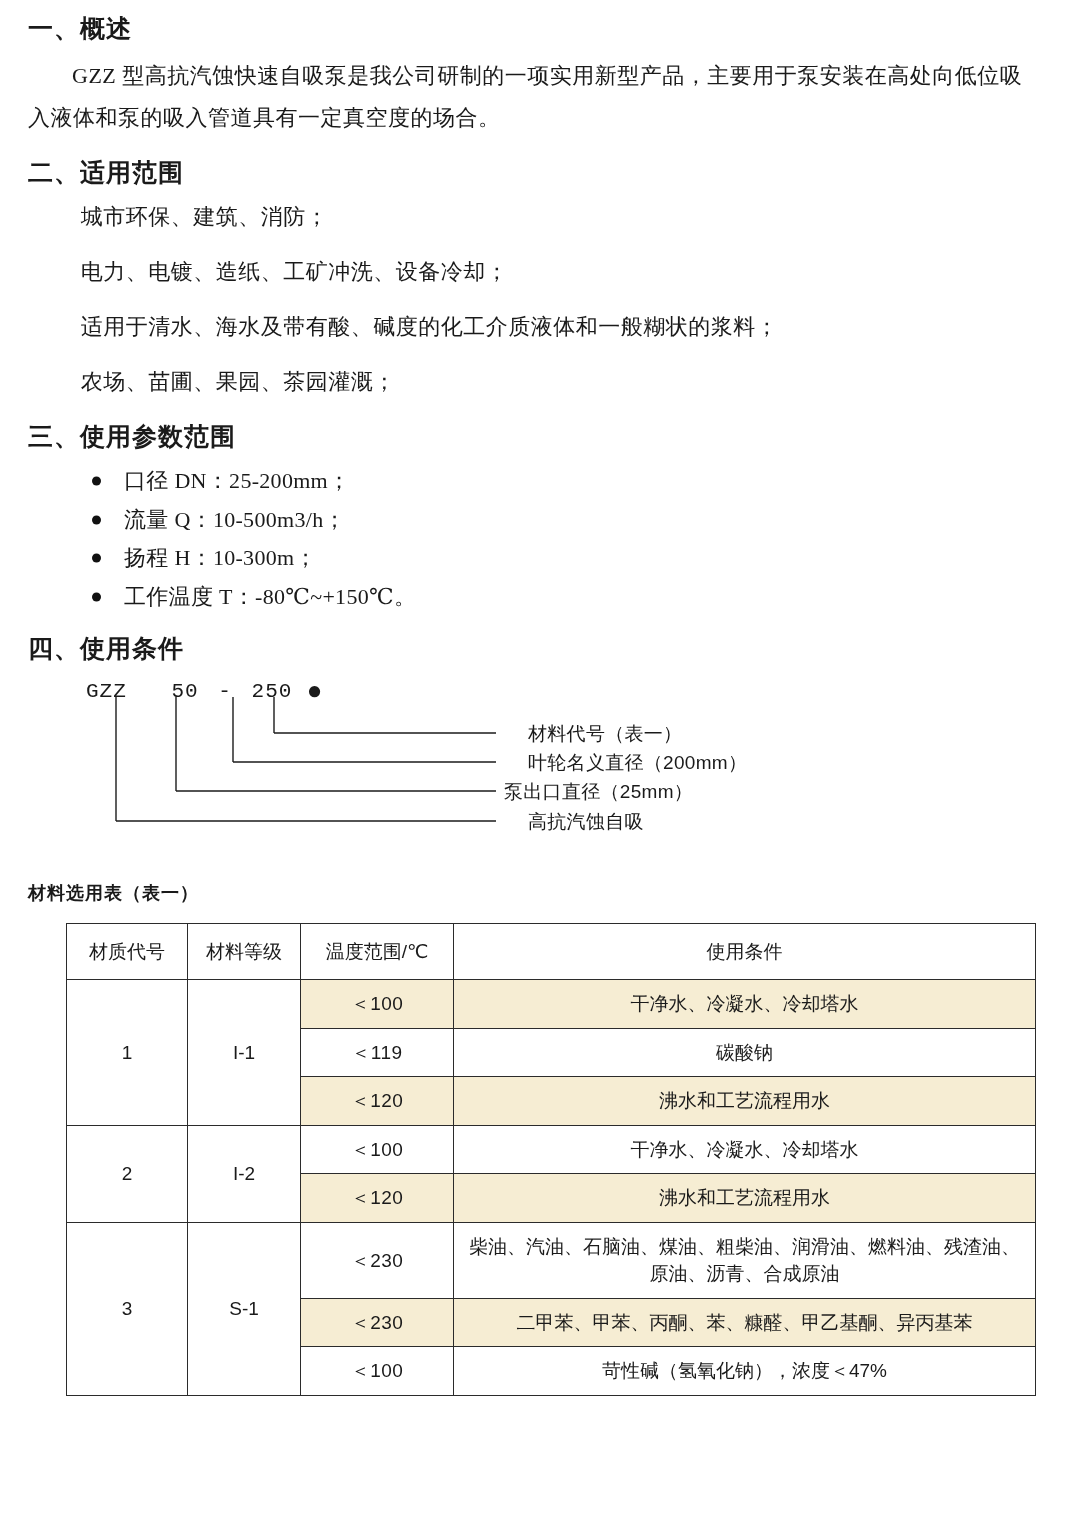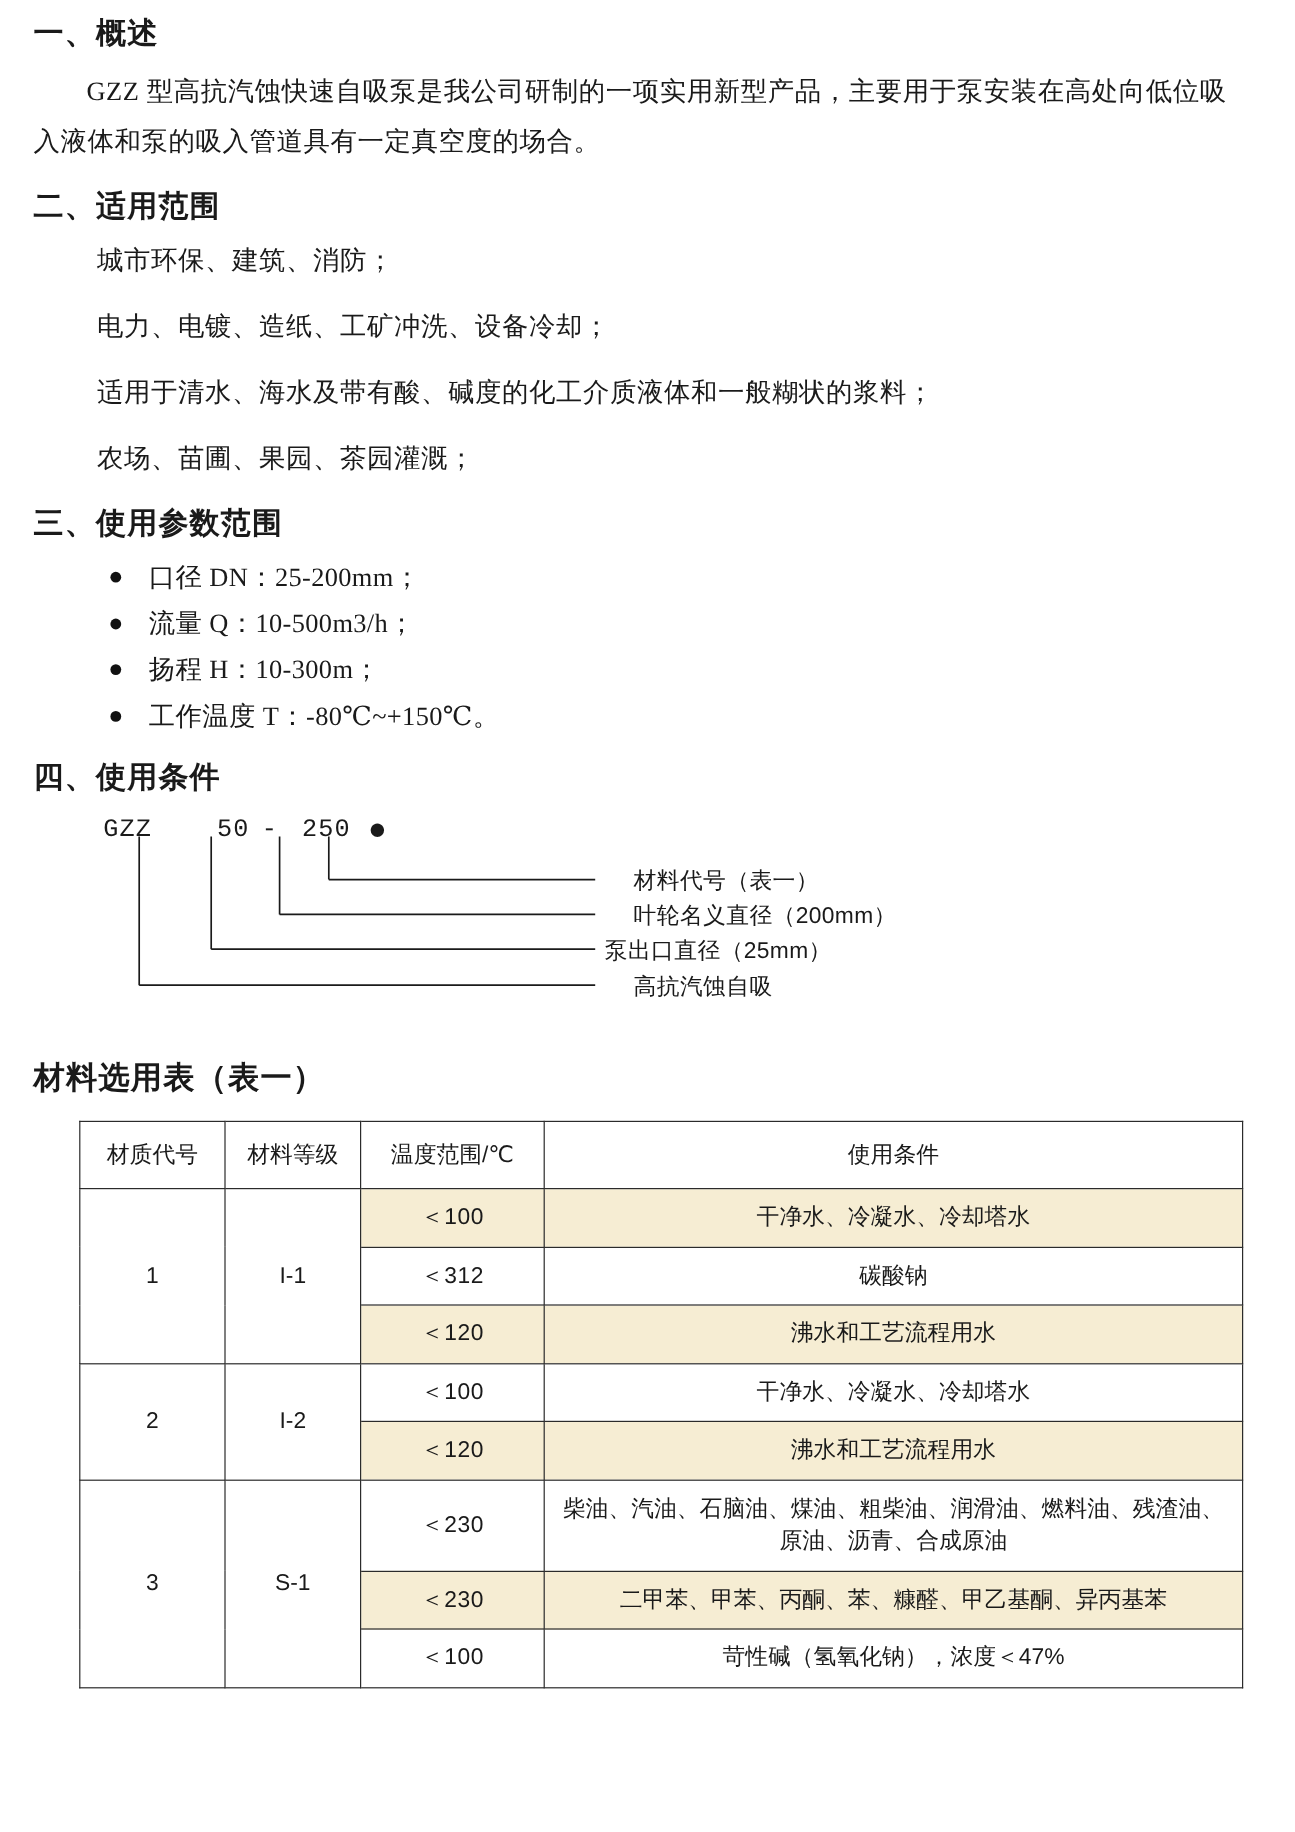--- a/index.html
+++ b/index.html
@@ -77,41 +77,41 @@
     top: 0;
     left: 58px;
     font-family: "Liberation Mono", "DejaVu Sans Mono", monospace;
     font-size: 21px;
     letter-spacing: 1px;
     white-space: nowrap;
   }
   .code-row span { display: inline-block; }
   .code-gzz { width: 62px; }
   .code-dash1 { width: 14px; }
-  .code-50 { width: 46px; text-align: right;}
+  .code-50 { width: 46px; text-align: center;}
   .code-dash { width: 34px; text-align: center; }
   .code-250 { width: 60px; text-align: center;}
   .code-dot {
     width: 26px;
     text-align: center;
     font-size: 26px;
     position: relative;
     top: 2px;
   }
   .leaders { position: absolute; top: 0; left: 0; }
   .lead-label {
     position: absolute;
     font-family: "Liberation Sans", "DejaVu Sans", sans-serif;
     font-size: 19px;
     white-space: nowrap;
     letter-spacing: 0.3px;
   }
   h3.table-title {
     font-family: "Liberation Sans", "DejaVu Sans", sans-serif;
-    font-size: 26px;
+    font-size: 18px;
     font-weight: bold;
     letter-spacing: 1px;
     margin: 26px 0 18px 0;
   }
   table.mat {
     border-collapse: collapse;
     width: 970px;
     margin: 0 0 0 38px;
     font-family: "Liberation Sans", "DejaVu Sans", sans-serif;
     font-size: 19px;
@@ -196,21 +196,21 @@
     </thead>
     <tbody>
 
       <tr>
         <td rowspan="3">1</td>
         <td rowspan="3">I-1</td>
         <td class="hl lt">＜100</td>
         <td class="hl">干净水、冷凝水、冷却塔水</td>
       </tr>
       <tr>
-        <td class="lt">＜312</td>
+        <td class="lt">＜119</td>
         <td>碳酸钠</td>
       </tr>
       <tr>
         <td class="hl lt">＜120</td>
         <td class="hl">沸水和工艺流程用水</td>
       </tr>
 
       <tr>
         <td rowspan="2">2</td>
         <td rowspan="2">I-2</td>

